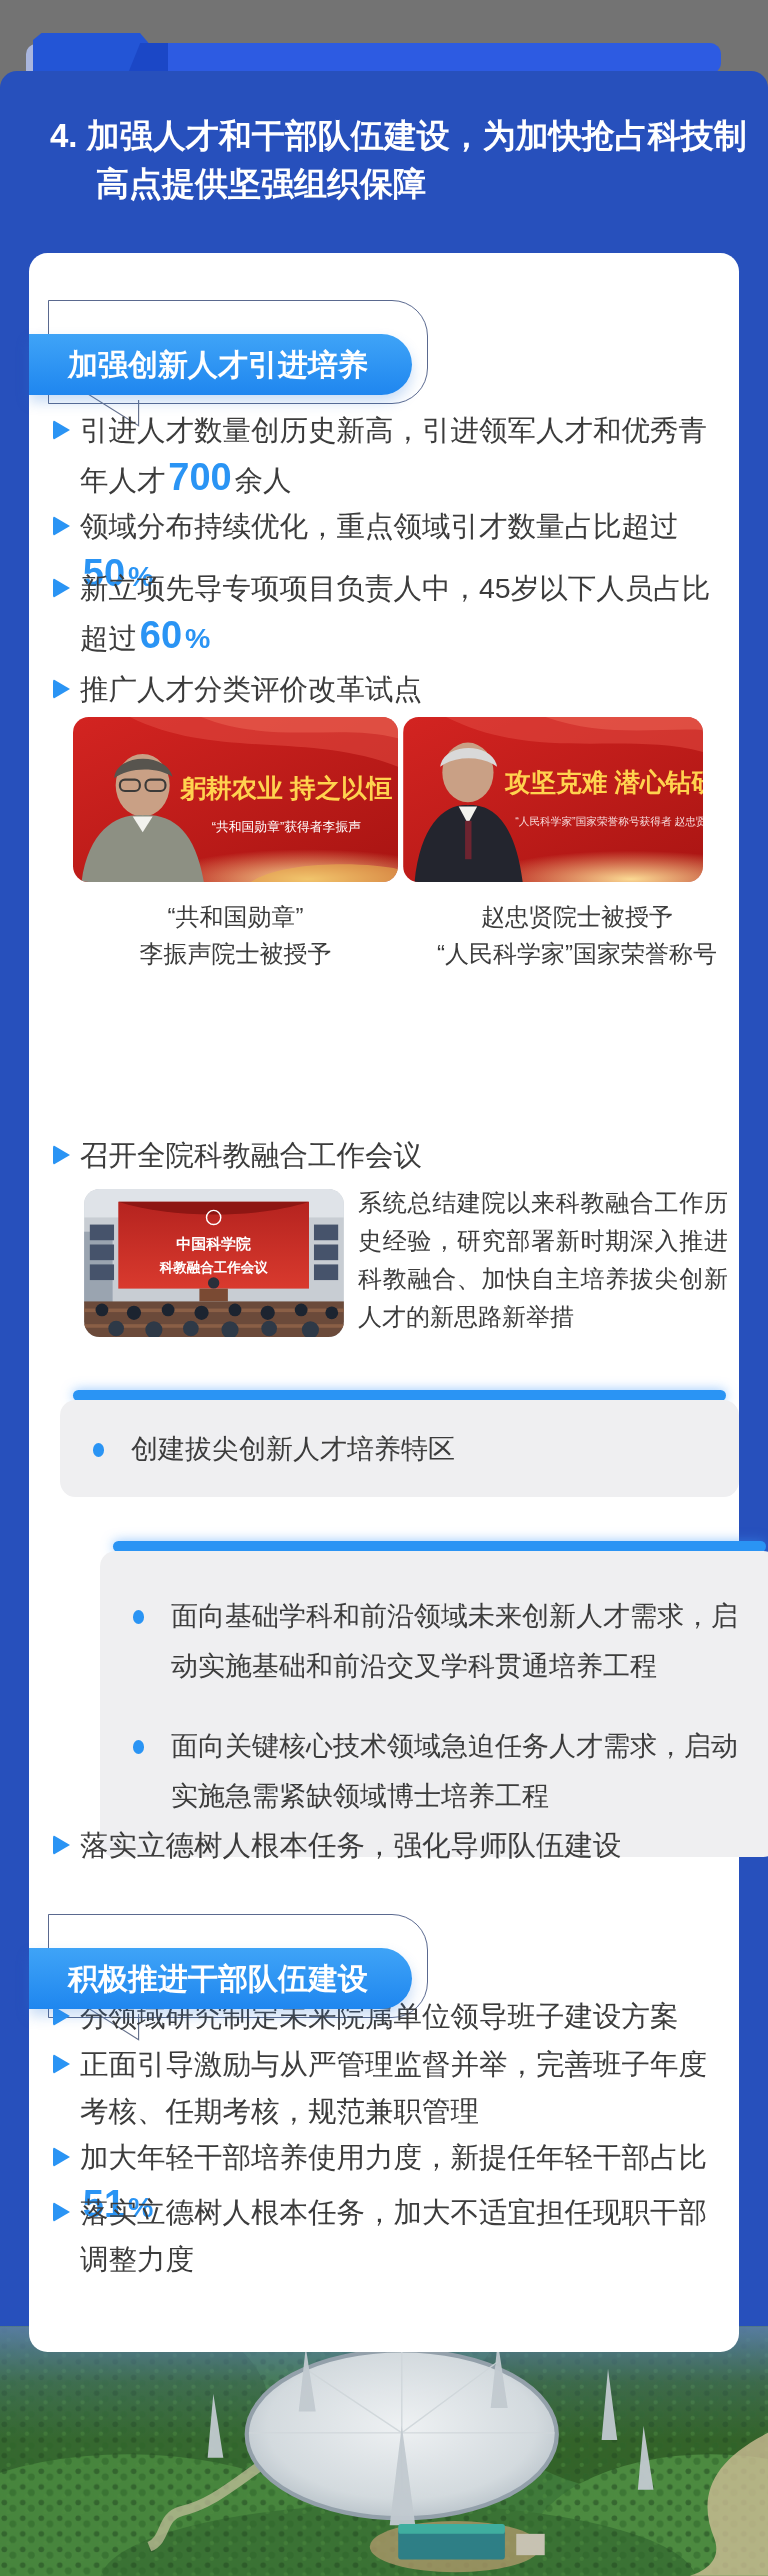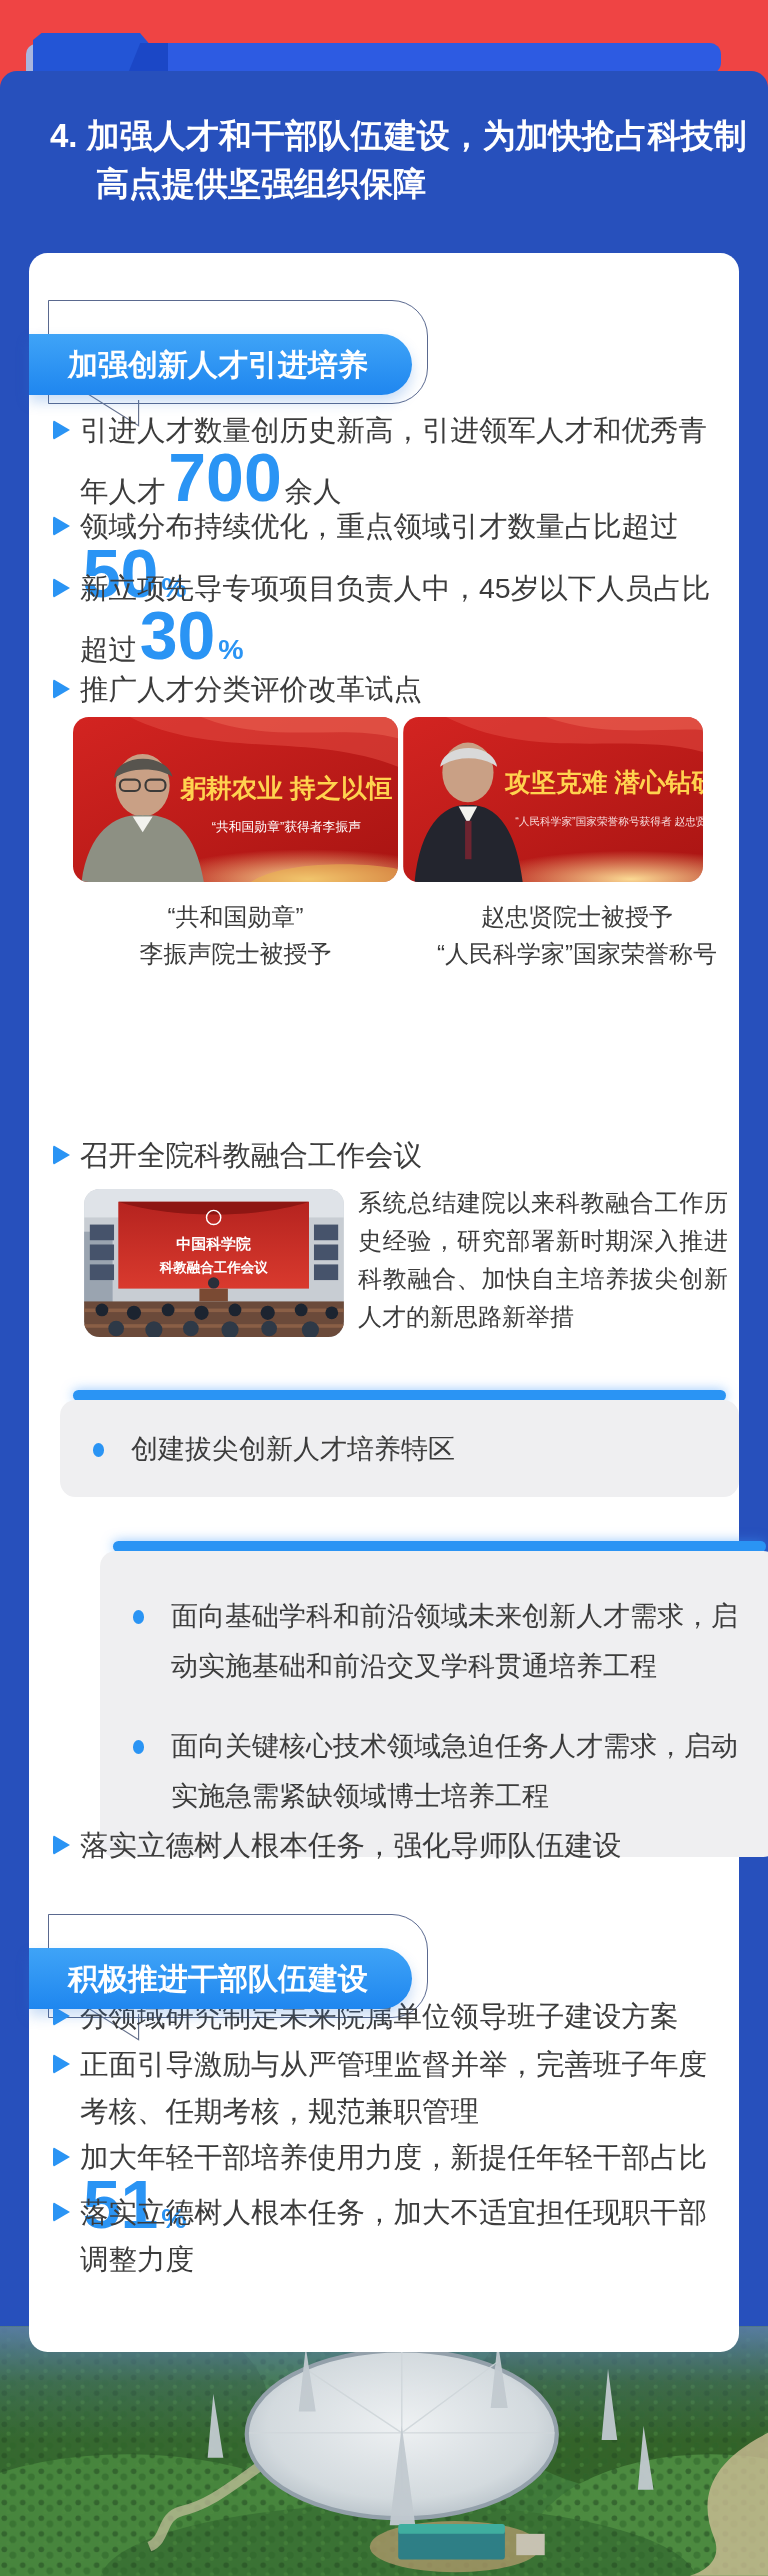--- a/index.html
+++ b/index.html
@@ -1,17 +1,17 @@
 <!DOCTYPE html>
 <html style="font-size:11.4px"><head>
 <meta charset="utf-8">
 <style>
   html,body{margin:0;padding:0;background:#dfe6f5;}
   #page{position:relative;width:768px;height:2576px;overflow:hidden;
-        background:#ef4444;font-family:"Liberation Sans","DejaVu Sans",sans-serif;}
+        background:#737373;font-family:"Liberation Sans","DejaVu Sans",sans-serif;}
   
   .deco-periwinkle{position:absolute;left:25.6px;top:44px;width:92px;height:30px;
         background:#a9b6de;border-radius:10px 0 0 0;}
   .deco-tab{position:absolute;left:33px;top:33px;width:149px;height:41px;background:#2355d6;
         clip-path:polygon(0px 7.1px,8.5px 0px,107px 0px,142px 41px,0px 41px);}
   .deco-wedge{position:absolute;left:134px;top:43px;width:46px;height:31px;background:#1b47c6;
         transform:skewX(-22deg);}
   .deco-bar{position:absolute;left:168px;top:43px;width:553px;height:31px;background:#2d5be2;
         border-radius:0 11.4px 11.4px 0;}
   .panel{position:absolute;left:0;top:71px;width:768px;height:2505px;background:#2750bc;
@@ -33,21 +33,21 @@
   .pill-ghost{position:absolute;top:11.4px;left:18.5px;right:-15.7px;bottom:-8.5px;
         border:1.4px solid rgba(35,55,105,.75);border-radius:0 36px 36px 0;z-index:0;}
   .fold{position:absolute;left:14.2px;top:61px;z-index:0;}
   
   .bullet{position:absolute;left:24px;width:669px;font-size:28.5px;line-height:47px;
         color:#3c3c3c;font-weight:500;}
   .tri{position:absolute;left:0;top:12.8px;width:0;height:0;
         border-left:17px solid #2a94f4;border-top:10.7px solid transparent;
         border-bottom:10.7px solid transparent;border-radius:2.8px;}
   .btxt{display:block;margin-left:27px;}
-  .big{font-size:68px;font-weight:bold;color:#2a94f4;line-height:47px;padding:0 2.8px;}
+  .big{font-size:38px;font-weight:bold;color:#2a94f4;line-height:47px;padding:0 2.8px;}
   .pct{font-size:28.5px;font-weight:bold;color:#2a94f4;}
   .big:empty,.pct:empty,.post:empty{display:none;}
   
   .photo{position:absolute;border-radius:15.7px;overflow:hidden;}
   .caption{position:absolute;text-align:center;font-size:24px;line-height:37px;color:#3c3c3c;}
   
   .para{position:absolute;font-size:24px;line-height:38px;color:#3c3c3c;text-align:justify;}
   
   .gbox{position:absolute;left:31px;width:679px;}
   .gbar{height:11.4px;margin:0 12.8px;background:#2a94f4;border-radius:5.7px;
@@ -88,21 +88,21 @@
       <span class="btxt"><span>引进人才数量创历史新高，引进领军人才和优秀青年人才</span><span class="big">700</span><span class="post">余人</span></span>
     </div>
 
     <div class="bullet" style="top:250px;">
       <span class="tri"></span>
       <span class="btxt"><span>领域分布持续优化，重点领域引才数量占比超过</span><span class="big">50</span><span class="pct">%</span></span>
     </div>
 
     <div class="bullet" style="top:312px;">
       <span class="tri"></span>
-      <span class="btxt"><span>新立项先导专项项目负责人中，45岁以下人员占比超过</span><span class="big">30</span><span class="pct">%</span></span>
+      <span class="btxt"><span>新立项先导专项项目负责人中，45岁以下人员占比超过</span><span class="big">60</span><span class="pct">%</span></span>
     </div>
 
     <div class="bullet" style="top:413px;">
       <span class="tri"></span>
       <span class="btxt"><span>推广人才分类评价改革试点</span></span>
     </div>
 
     <div class="photo" style="left:44px;top:464px;width:325px;height:165px;">
       <svg width="325" height="165" viewBox="0 0 457 232">
         <defs>

